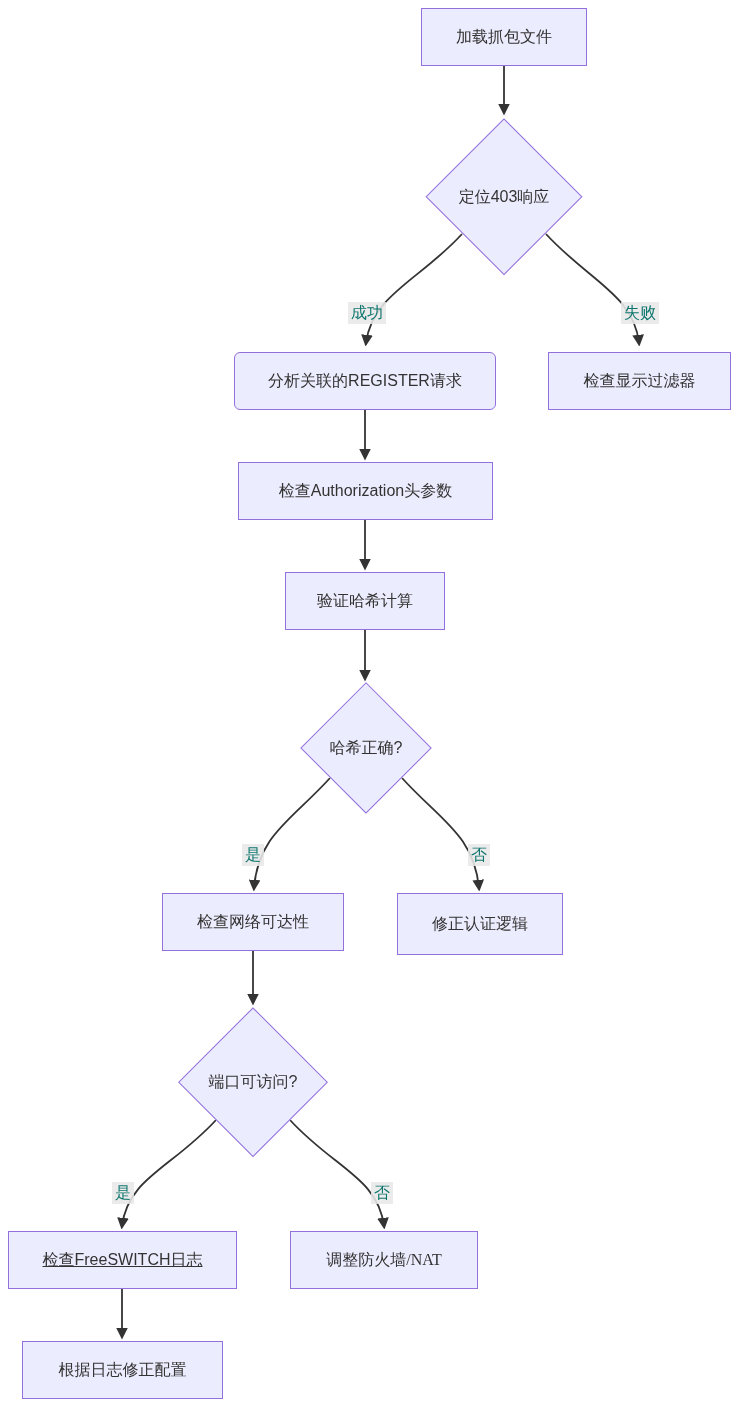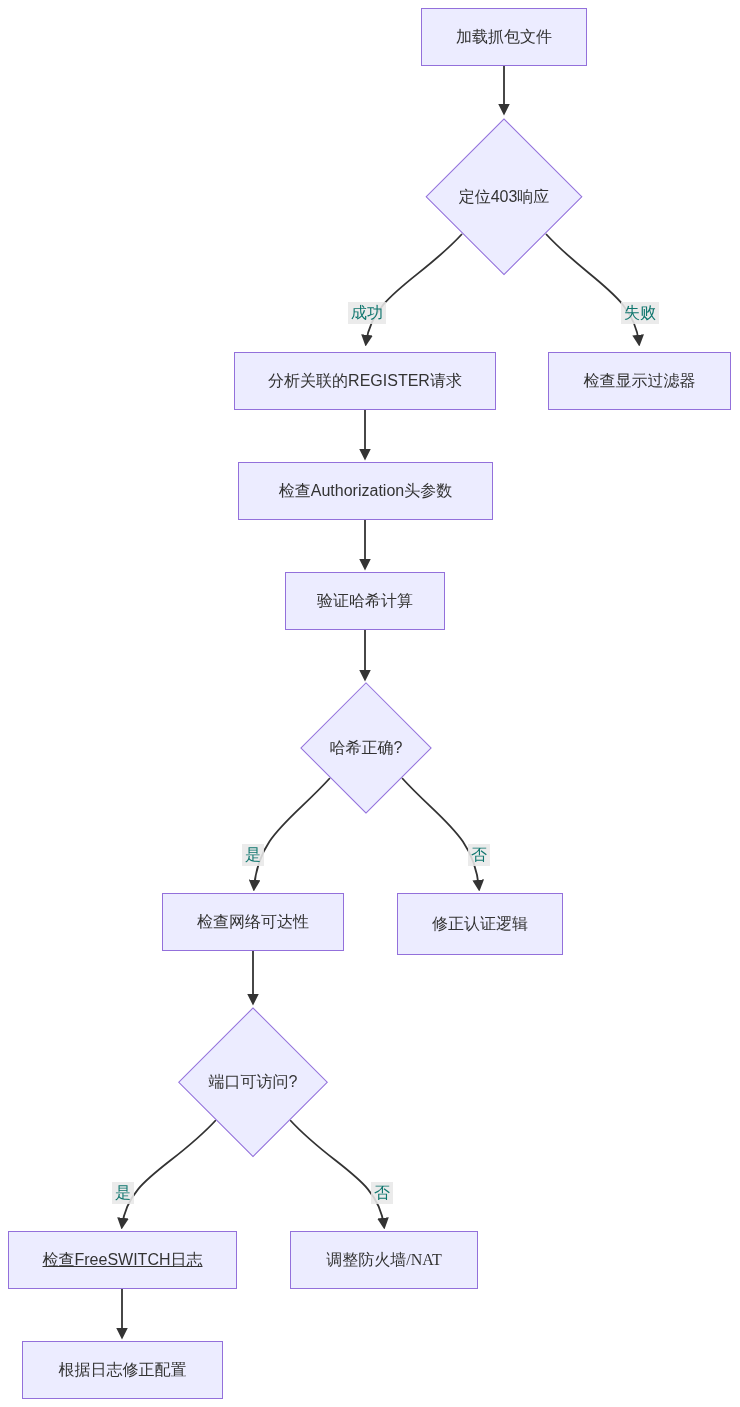--- a/index.html
+++ b/index.html
@@ -78,21 +78,21 @@
     <path class="edge" marker-end="url(#arrowhead)" d="M253,951 L253,1002"></path>
     <path class="edge" marker-end="url(#arrowhead)" d="M216,1120 C172,1168 128,1178 122,1226"></path>
     <path class="edge" marker-end="url(#arrowhead)" d="M290,1120 C334,1168 378,1178 384,1226"></path>
     <path class="edge" marker-end="url(#arrowhead)" d="M122,1288 L122,1336"></path>
   </svg>
 
   <div class="node-rect" style="left:421px; top:8px; width:166px; height:58px;">
     <span>加载抓包文件</span>
   </div>
 
-  <div class="node-rect" style="left:234px; top:352px; width:262px; height:58px;">
+  <div class="node-rect" style="left:234px; top:352px; width:262px; height:58px;border-radius:6px;">
     <span>分析关联的REGISTER请求</span>
   </div>
 
   <div class="node-rect" style="left:548px; top:352px; width:183px; height:58px;">
     <span>检查显示过滤器</span>
   </div>
 
   <div class="node-rect" style="left:238px; top:462px; width:255px; height:58px;">
     <span>检查Authorization头参数</span>
   </div>

